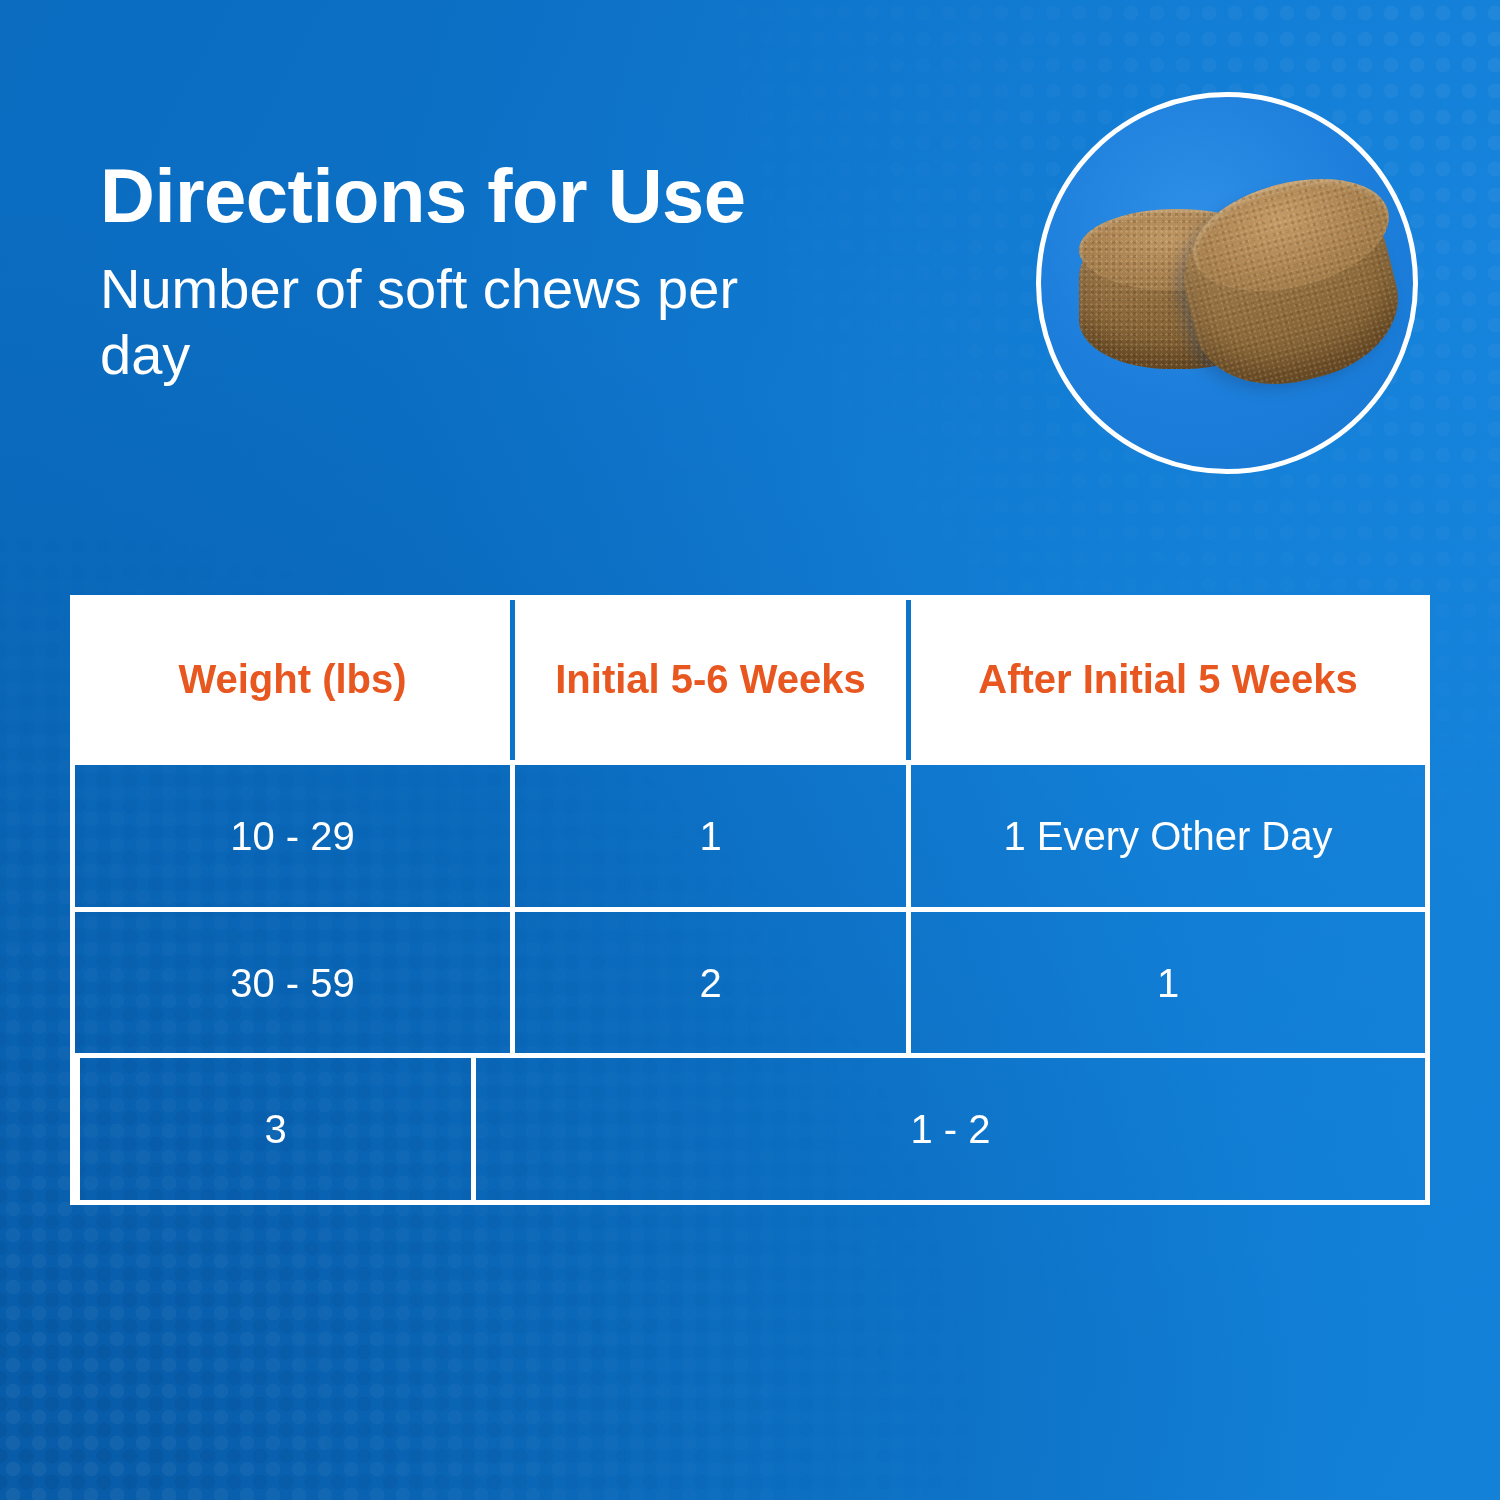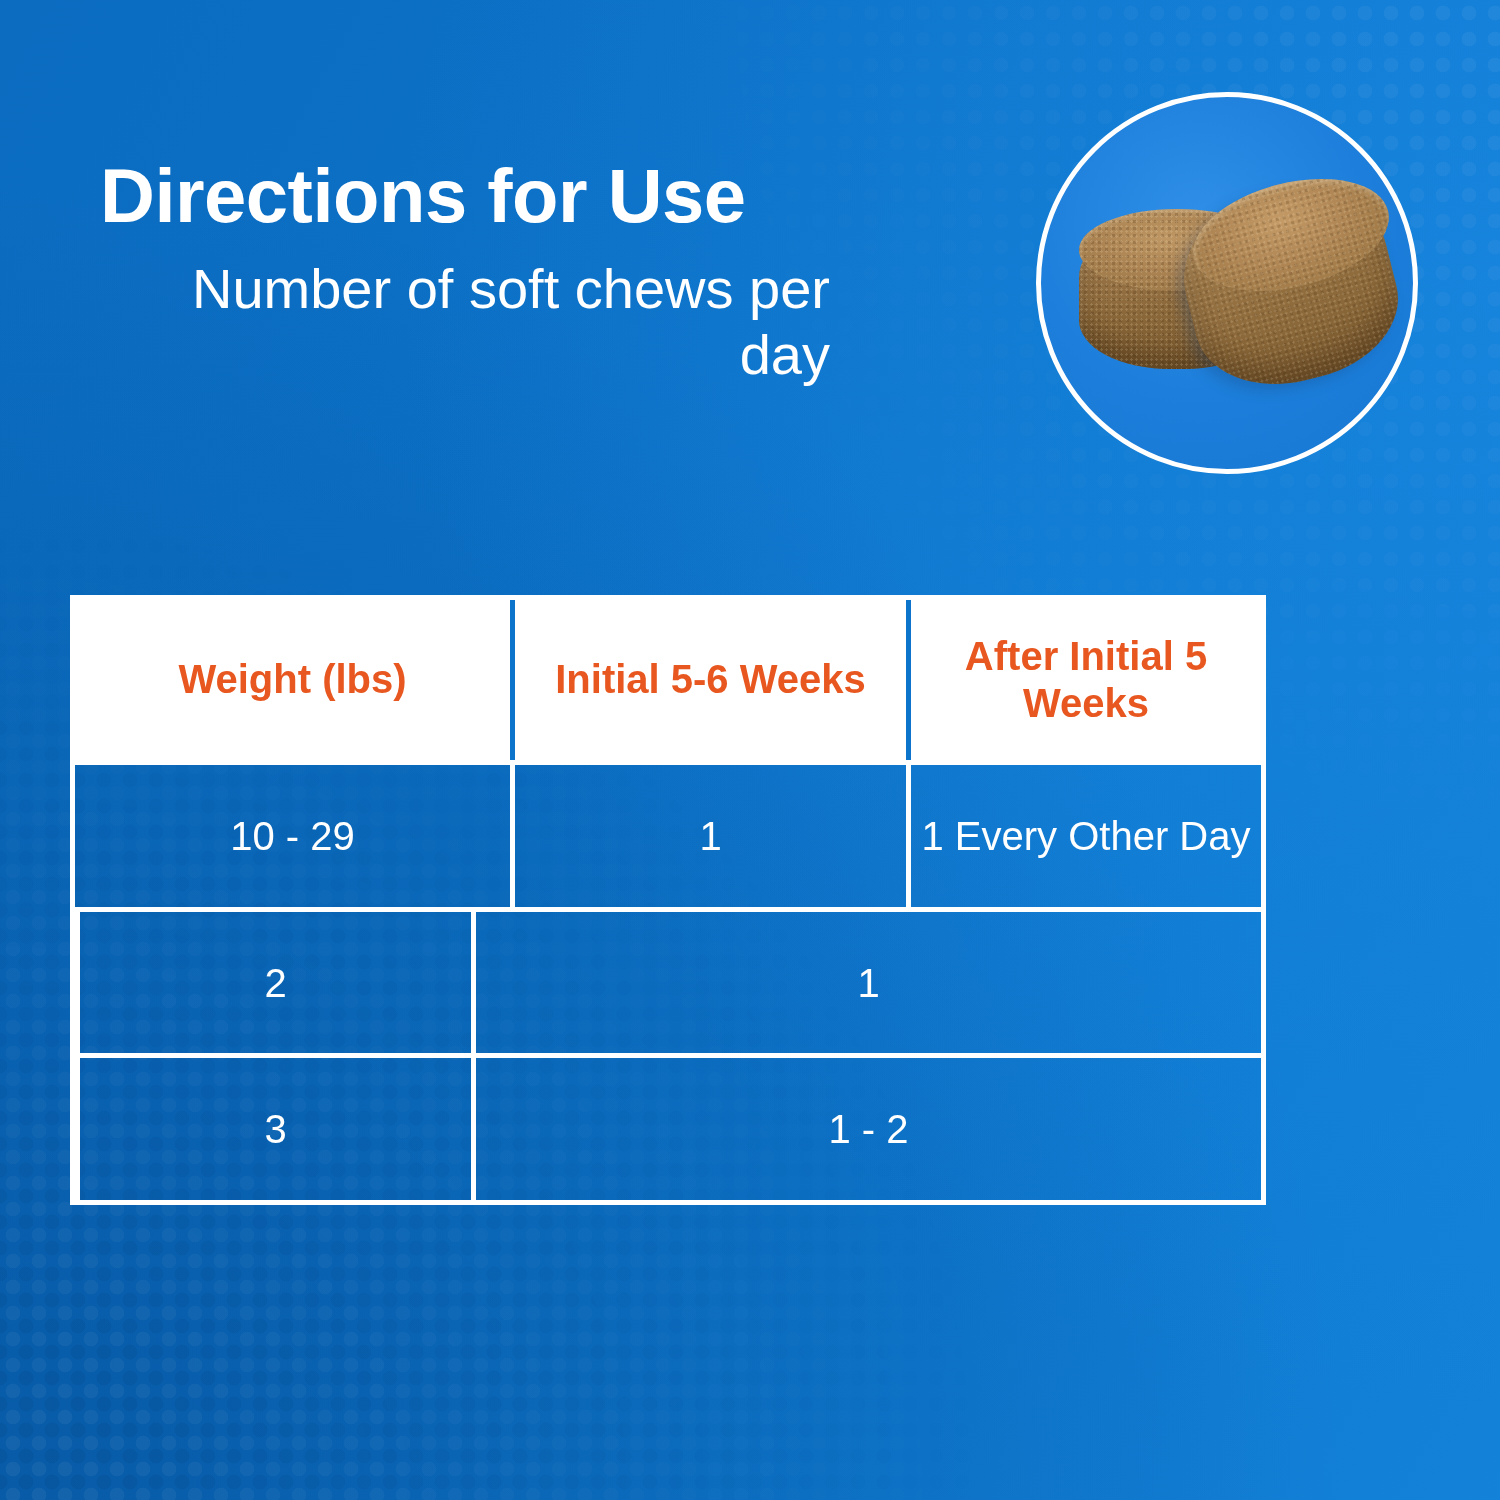--- a/index.html
+++ b/index.html
@@ -71,21 +71,20 @@
     letter-spacing: -0.5px;
     white-space: nowrap;
   }
   #page-subtitle {
     margin: 22px 0 0 0;
     color: #ffffff;
     font-size: 56px;
     line-height: 1.17;
     font-weight: 400;
     max-width: 730px;
-    text-align: right;
   }
 
   
   #product-badge {
     position: absolute;
     left: 1036px;
     top: 92px;
     width: 382px;
     height: 382px;
     border-radius: 50%;
@@ -158,21 +157,21 @@
     background-size: 5px 5px, 7px 7px;
     background-position: 0 0, 3px 2px;
     pointer-events: none;
   }
 
   
   #dosing-table {
     position: absolute;
     left: 70px;
     top: 595px;
-    width: 1196px;
+    width: 1360px;
     height: 610px;
     box-sizing: border-box;
     border: 5px solid #ffffff;
     display: flex;
     flex-direction: column;
   }
   .trow {
     display: flex;
     width: 100%;
   }
@@ -256,20 +255,21 @@
       <div class="cell col-after">After Initial 5 Weeks</div>
     </div>
 
     <div class="trow body-row">
       <div class="cell col-weight">10 - 29</div>
       <div class="cell col-initial">1</div>
       <div class="cell col-after">1 Every Other Day</div>
     </div>
 
     <div class="trow body-row">
+      <div class="cell col-weight">30 - 59</div>
       <div class="cell col-initial">2</div>
       <div class="cell col-after">1</div>
     </div>
 
     <div class="trow body-row">
       <div class="cell col-initial">3</div>
       <div class="cell col-after">1 - 2</div>
     </div>
 
   </div>

